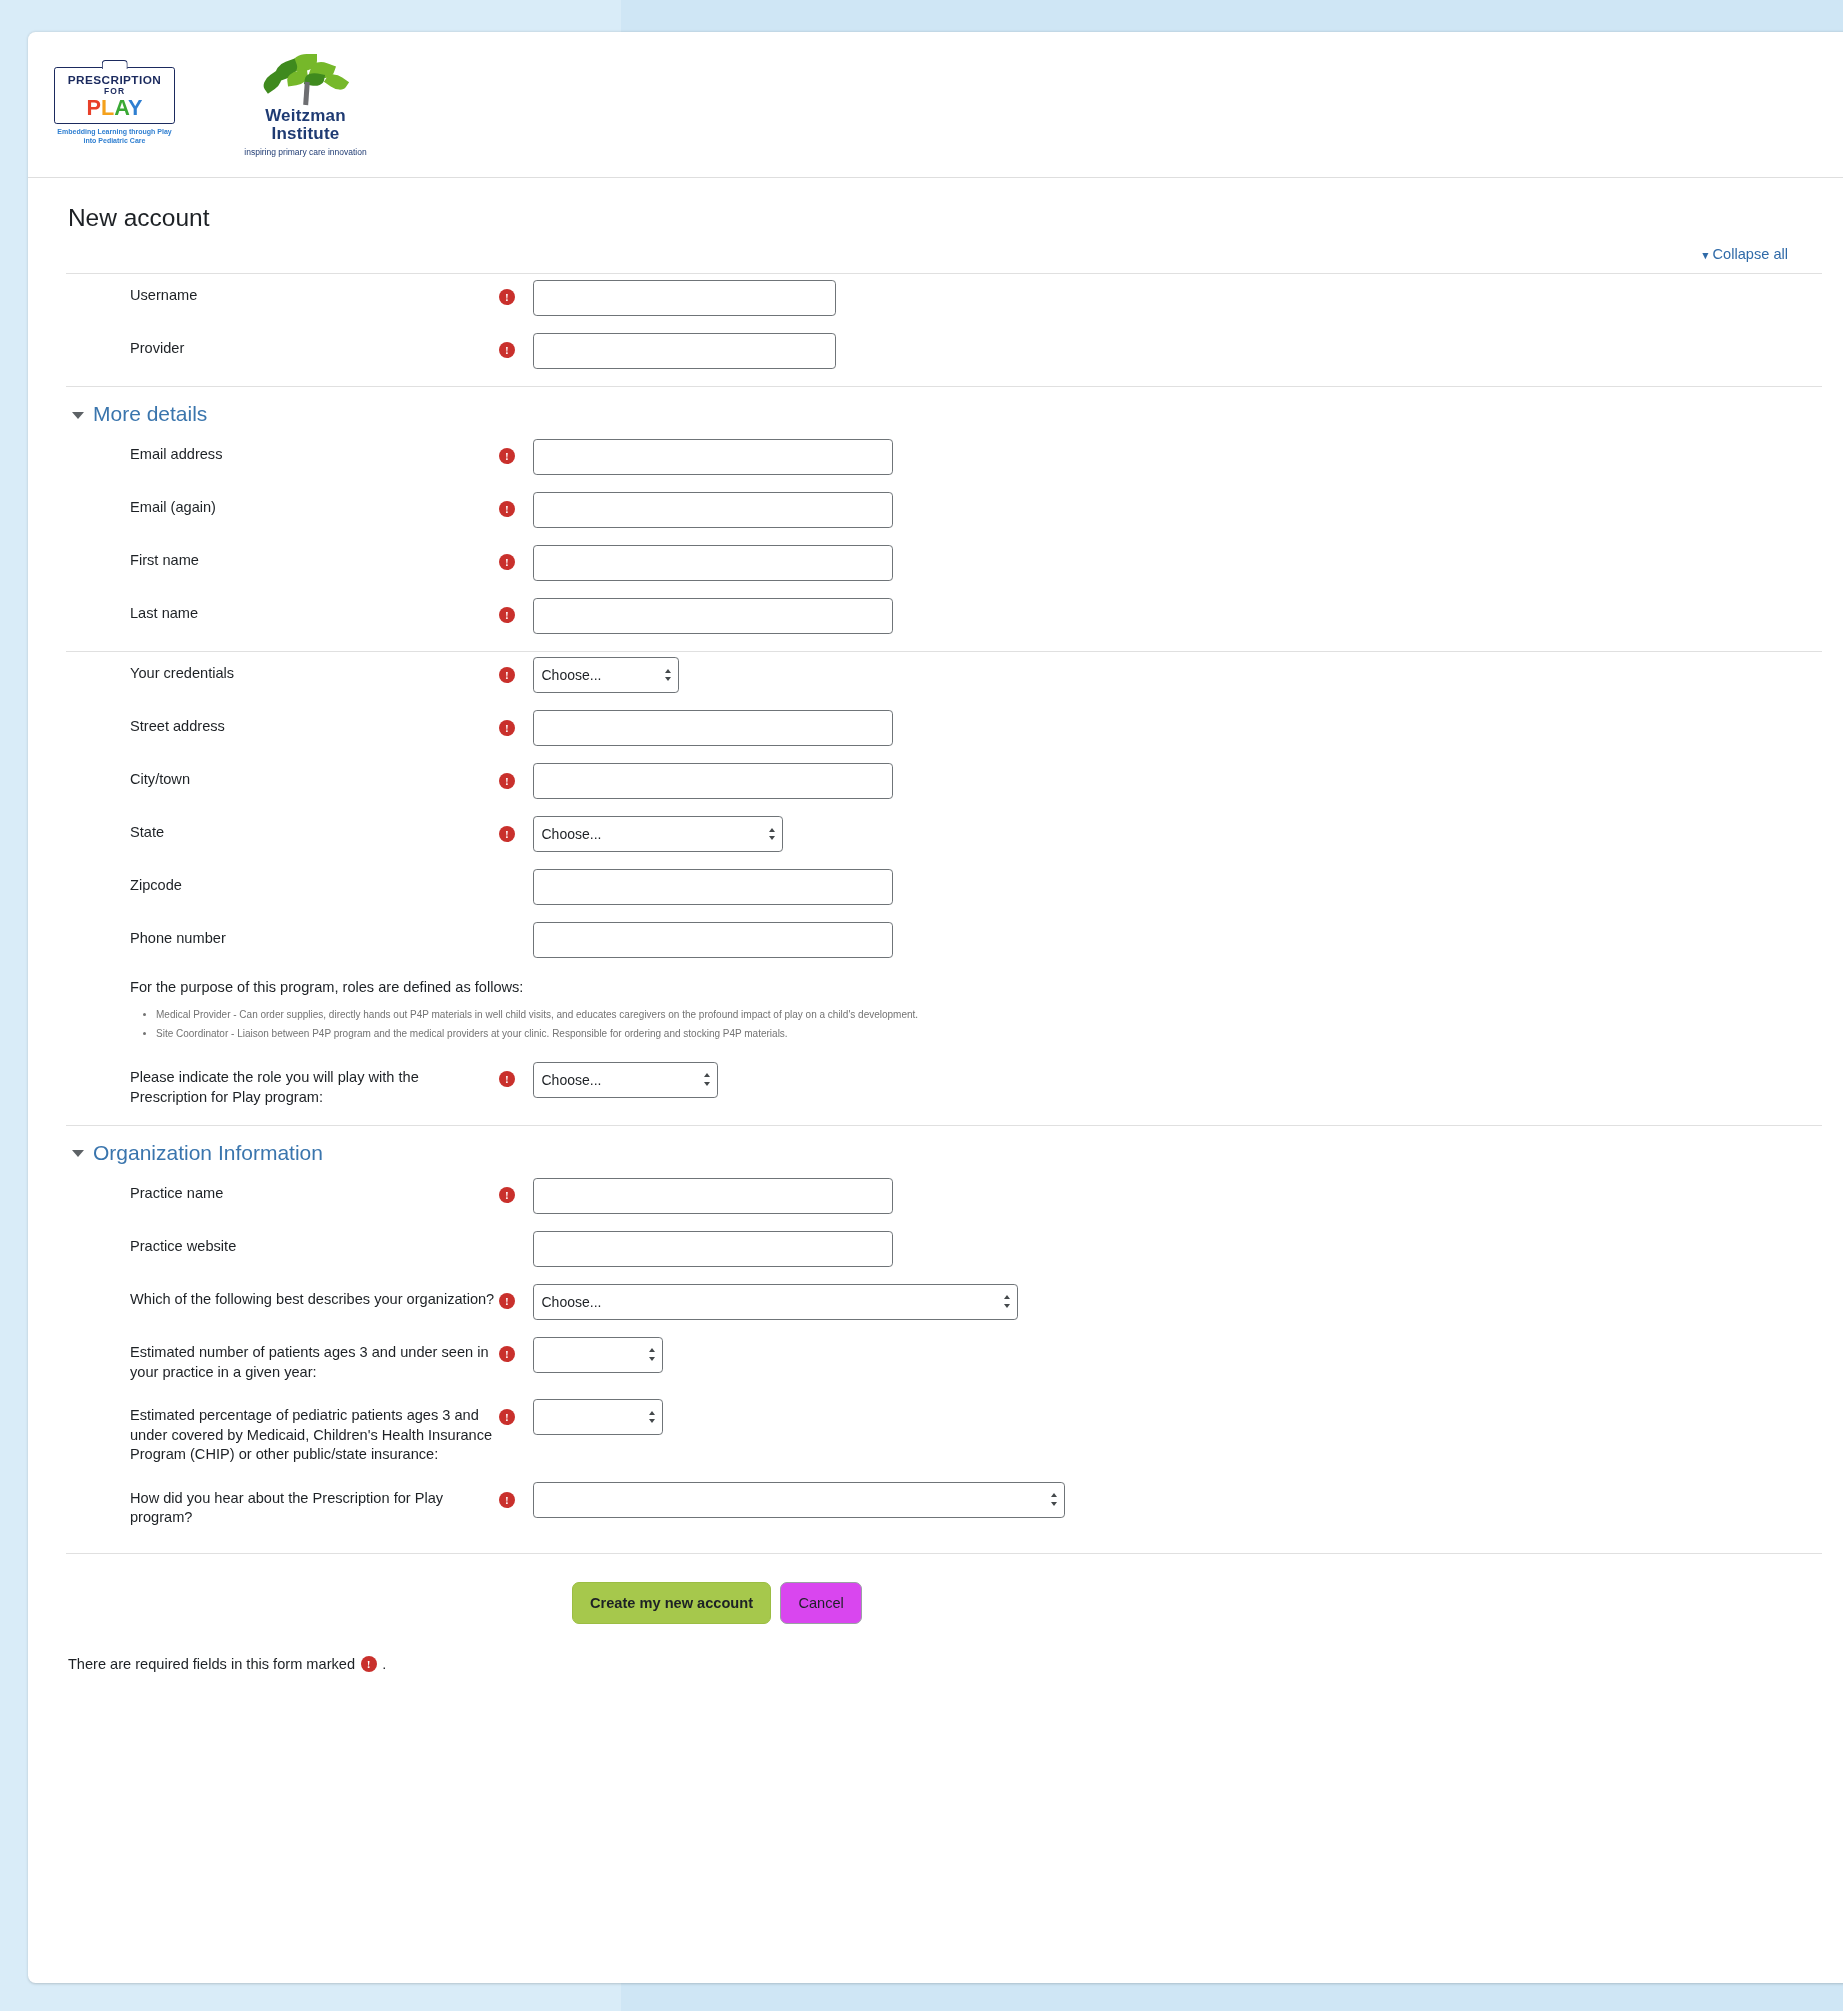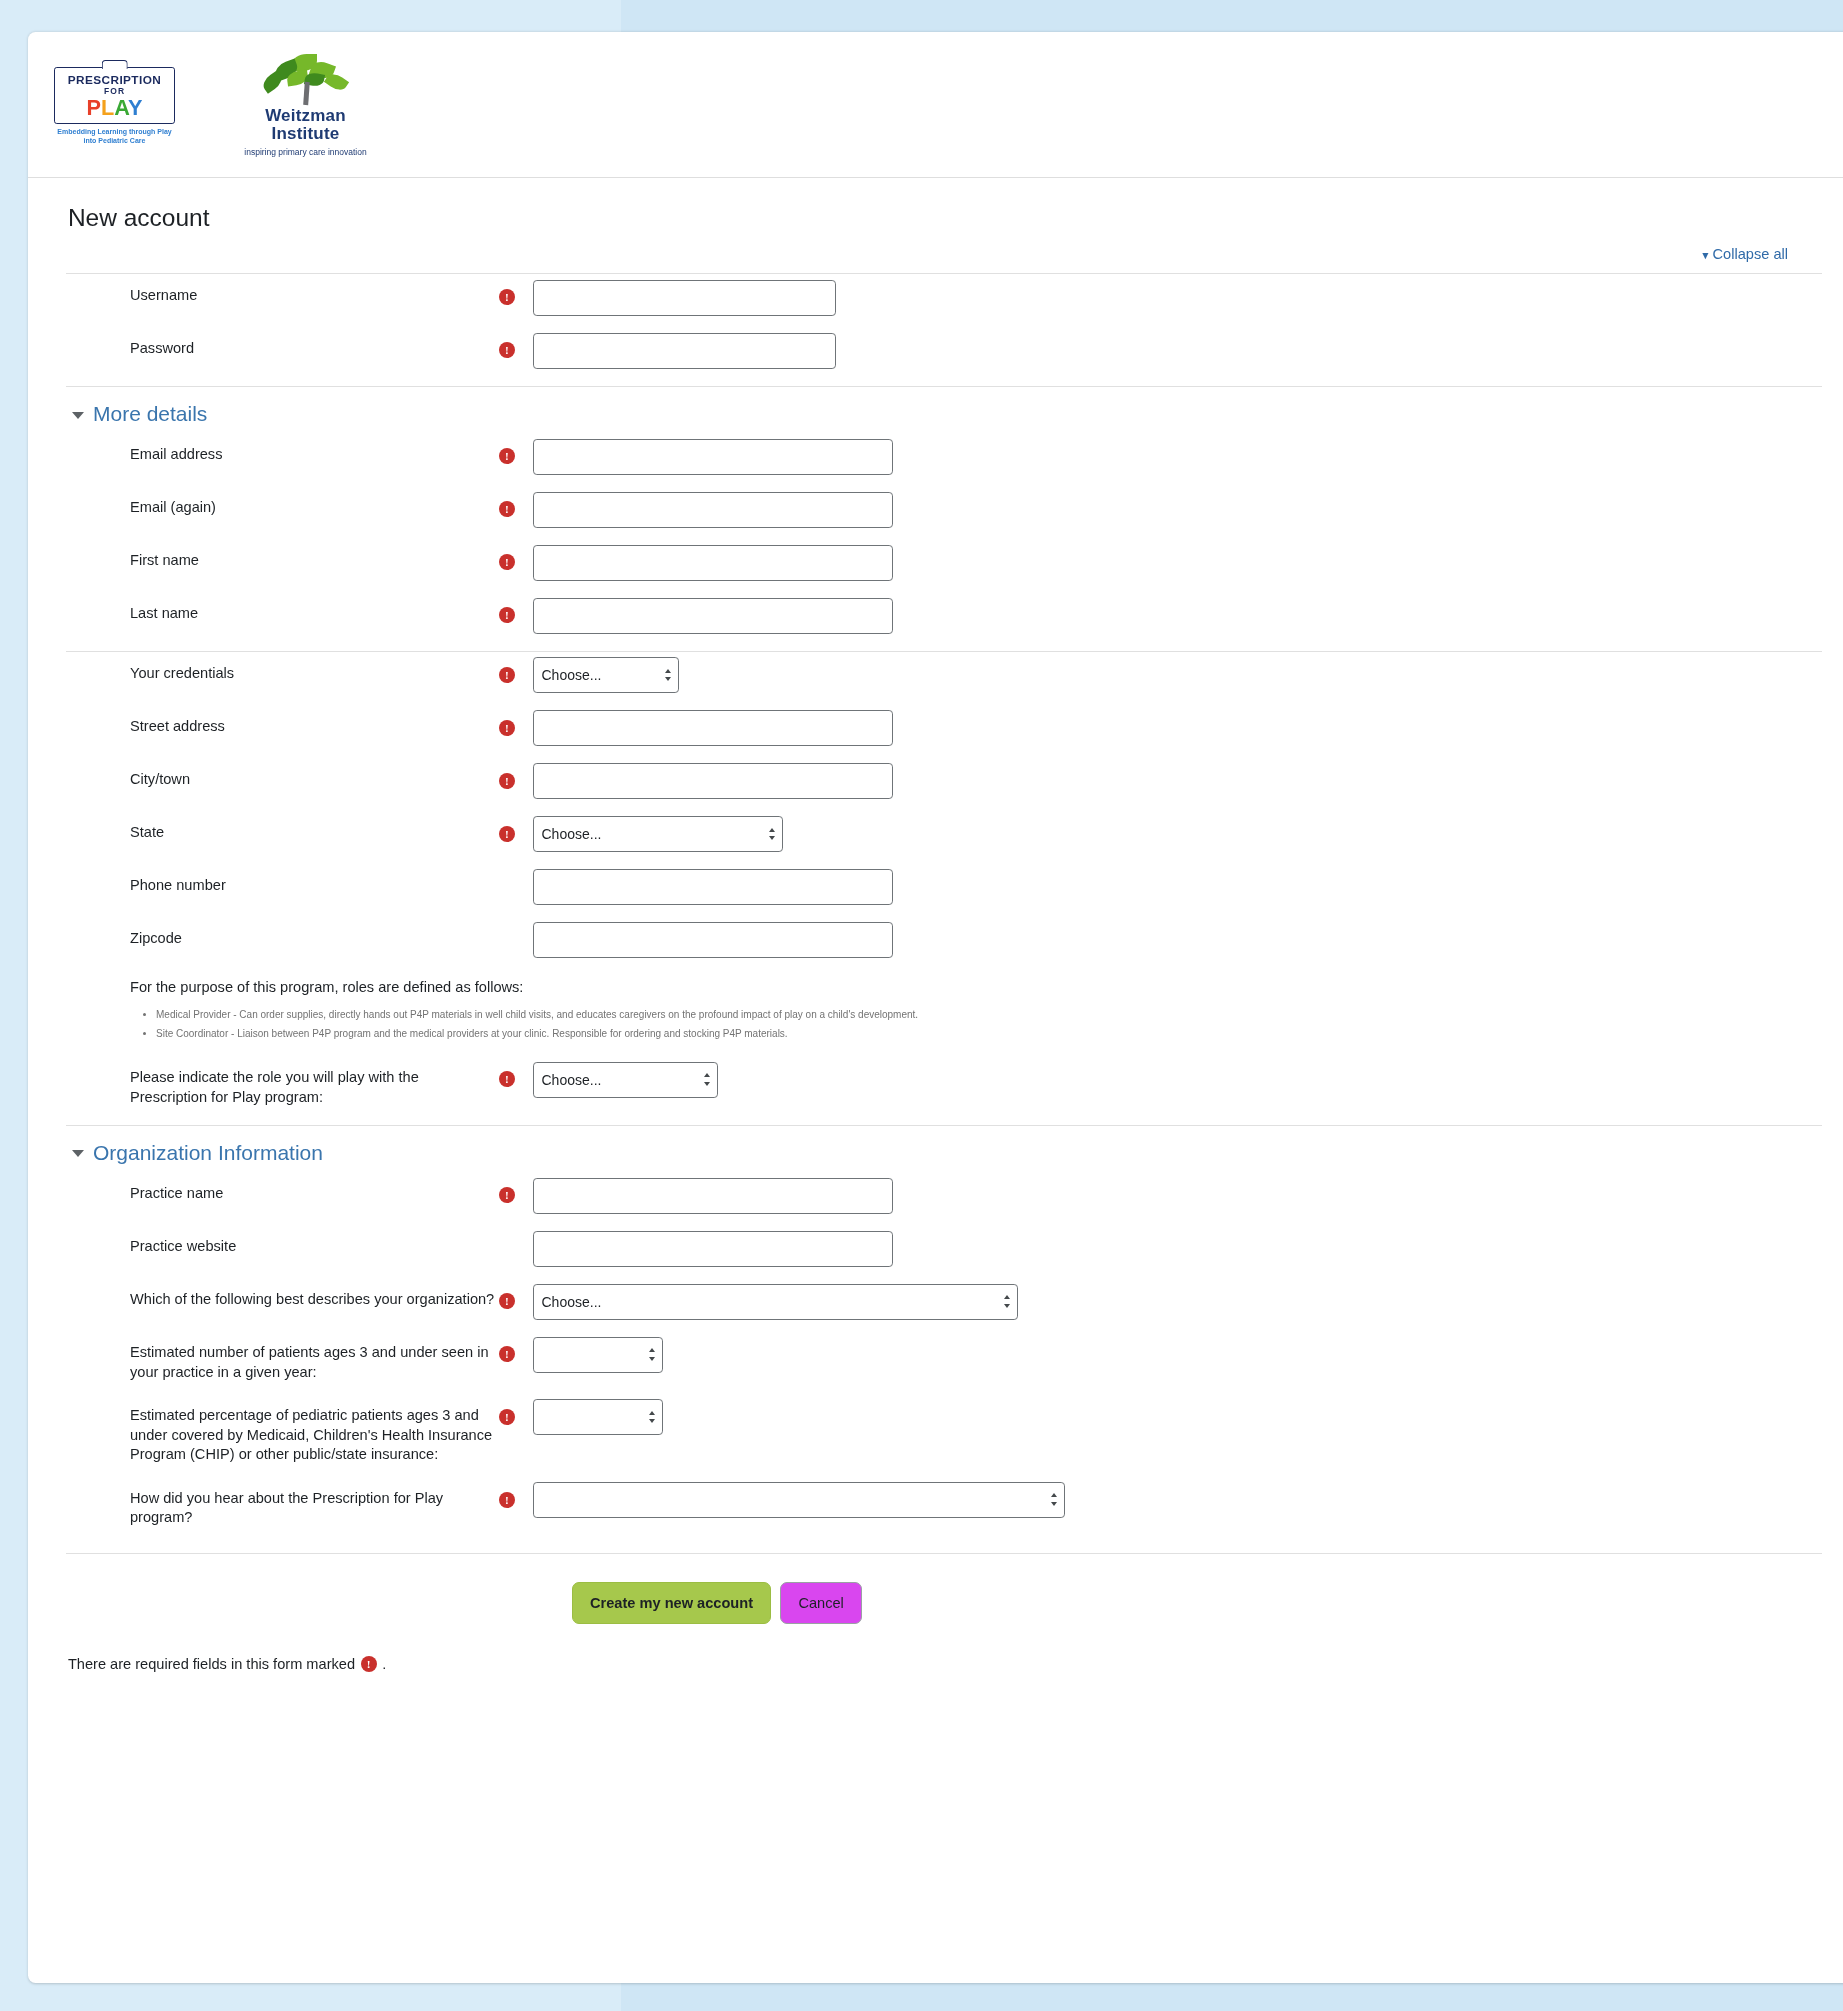--- a/index.html
+++ b/index.html
@@ -378,21 +378,21 @@
       <div class="row">
         <div class="label">Username</div>
         <div class="req"><span class="req-icon">!</span></div>
         <div class="field">
           <input type="text" class="w-md" value="" style="">
         </div>
       </div>
 
 
       <div class="row">
-        <div class="label">Password</div>
+        <div class="label">Provider</div>
         <div class="req"><span class="req-icon">!</span></div>
         <div class="field">
           <input type="text" class="w-md" value="" style="">
         </div>
       </div>
     </div>
 
     <div class="section">
       <div class="section-head">
         <span class="tri"></span>
@@ -468,29 +468,29 @@
         <div class="field">
           <span class="sel-wrap">
             <select class="s-lg">
               <option>Choose...</option>
             </select>
           </span>
         </div>
       </div>
 
       <div class="row">
+        <div class="label">Zipcode</div>
+        <div class="req"></div>
+        <div class="field">
+          <input type="text" style="width: 360px;" value="">
+        </div>
+      </div>
+
+      <div class="row">
         <div class="label">Phone number</div>
-        <div class="req"></div>
-        <div class="field">
-          <input type="text" style="width: 360px;" value="">
-        </div>
-      </div>
-
-      <div class="row">
-        <div class="label">Zipcode</div>
         <div class="req"></div>
         <div class="field">
           <input type="text" style="width: 360px;" value="">
         </div>
       </div>
 
       <div class="roles-note">For the purpose of this program, roles are defined as follows:</div>
       <ul class="roles">
         <li>Medical Provider - Can order supplies, directly hands out P4P materials in well child visits, and educates caregivers on the profound impact of play on a child's development.</li>
         <li>Site Coordinator - Liaison between P4P program and the medical providers at your clinic. Responsible for ordering and stocking P4P materials.</li>

